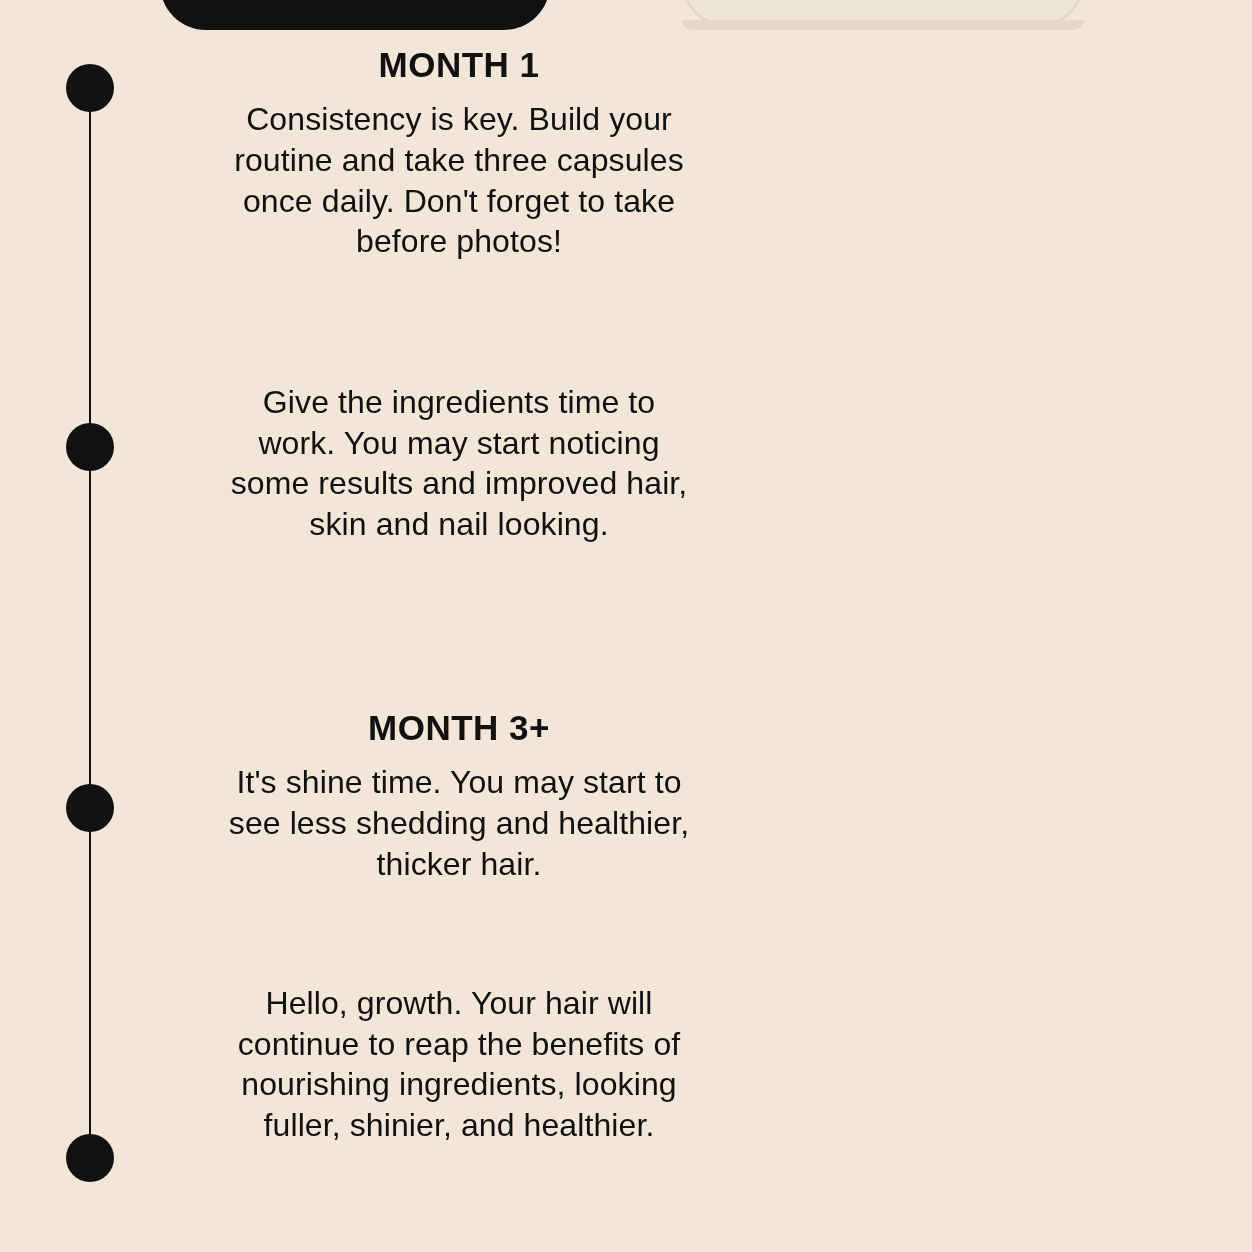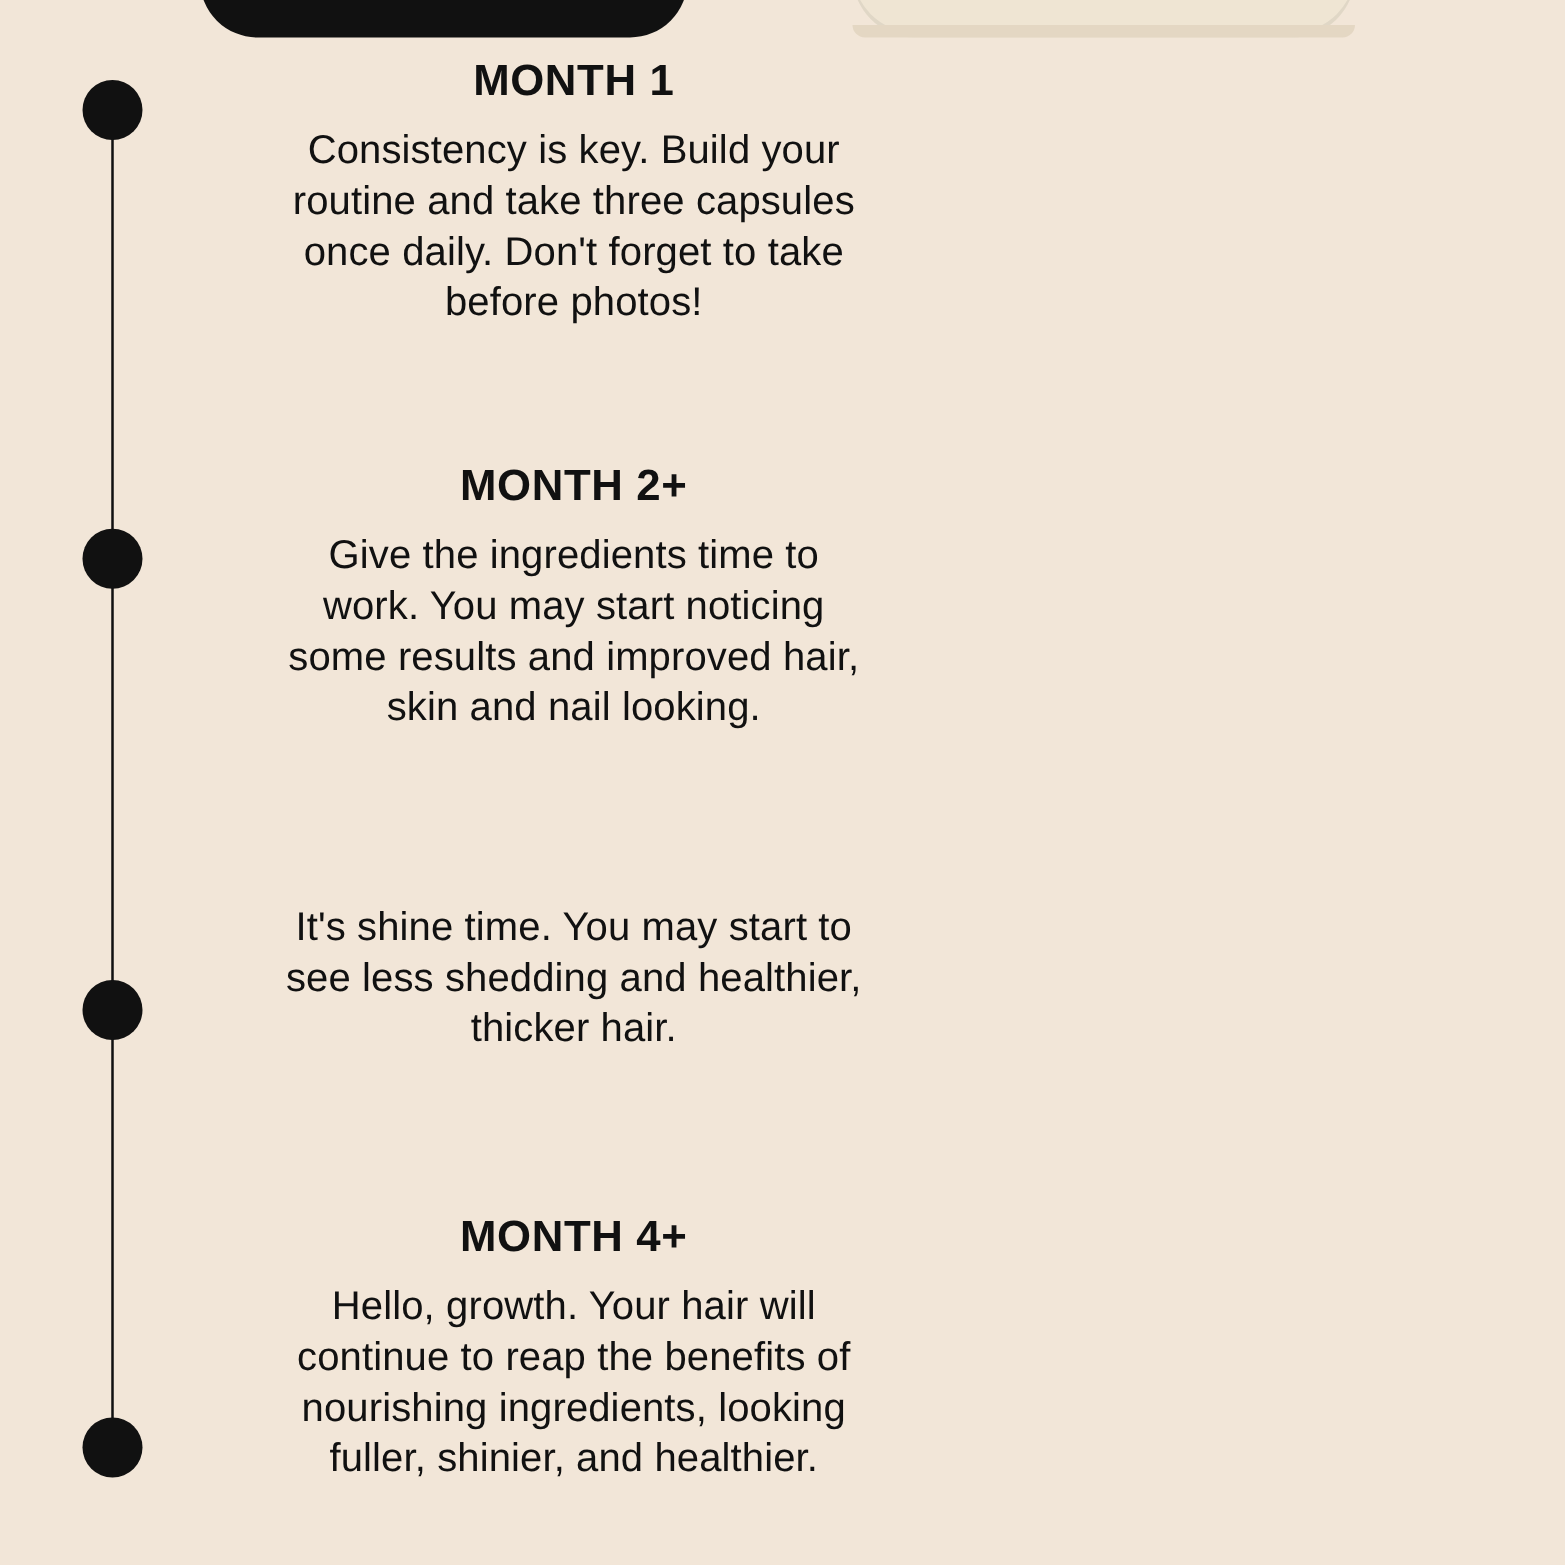--- a/index.html
+++ b/index.html
@@ -131,27 +131,26 @@
   <div class="timeline-dot dot-4"></div>
 
   <div class="steps">
 
     <div class="step step-1">
       <div class="step-title">MONTH 1</div>
       <div class="step-body">Consistency is key. Build your routine and take three capsules once daily. Don't forget to take before photos!</div>
     </div>
 
     <div class="step step-2">
-      <div class="step-title">MONTH 2+</div>
       <div class="step-body">Give the ingredients time to work. You may start noticing some results and improved hair, skin and nail looking.</div>
     </div>
 
     <div class="step step-3">
+      <div class="step-title">MONTH 3+</div>
       <div class="step-body">It's shine time. You may start to see less shedding and healthier, thicker hair.</div>
     </div>
 
     <div class="step step-4">
-      <div class="step-title">MONTH 4+</div>
       <div class="step-body">Hello, growth. Your hair will continue to reap the benefits of nourishing ingredients, looking fuller, shinier, and healthier.</div>
     </div>
 
   </div>
 </div>
 
 </body></html>

